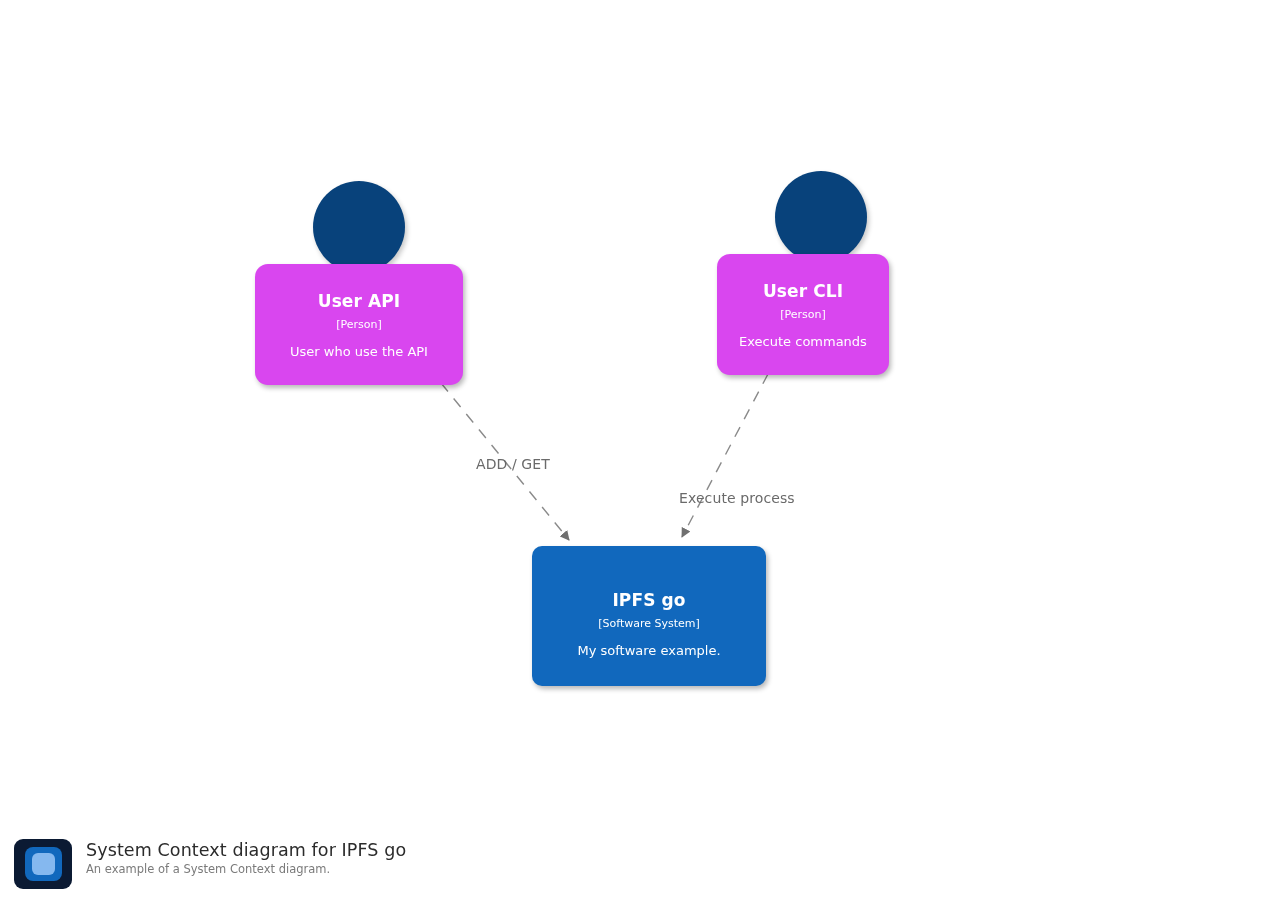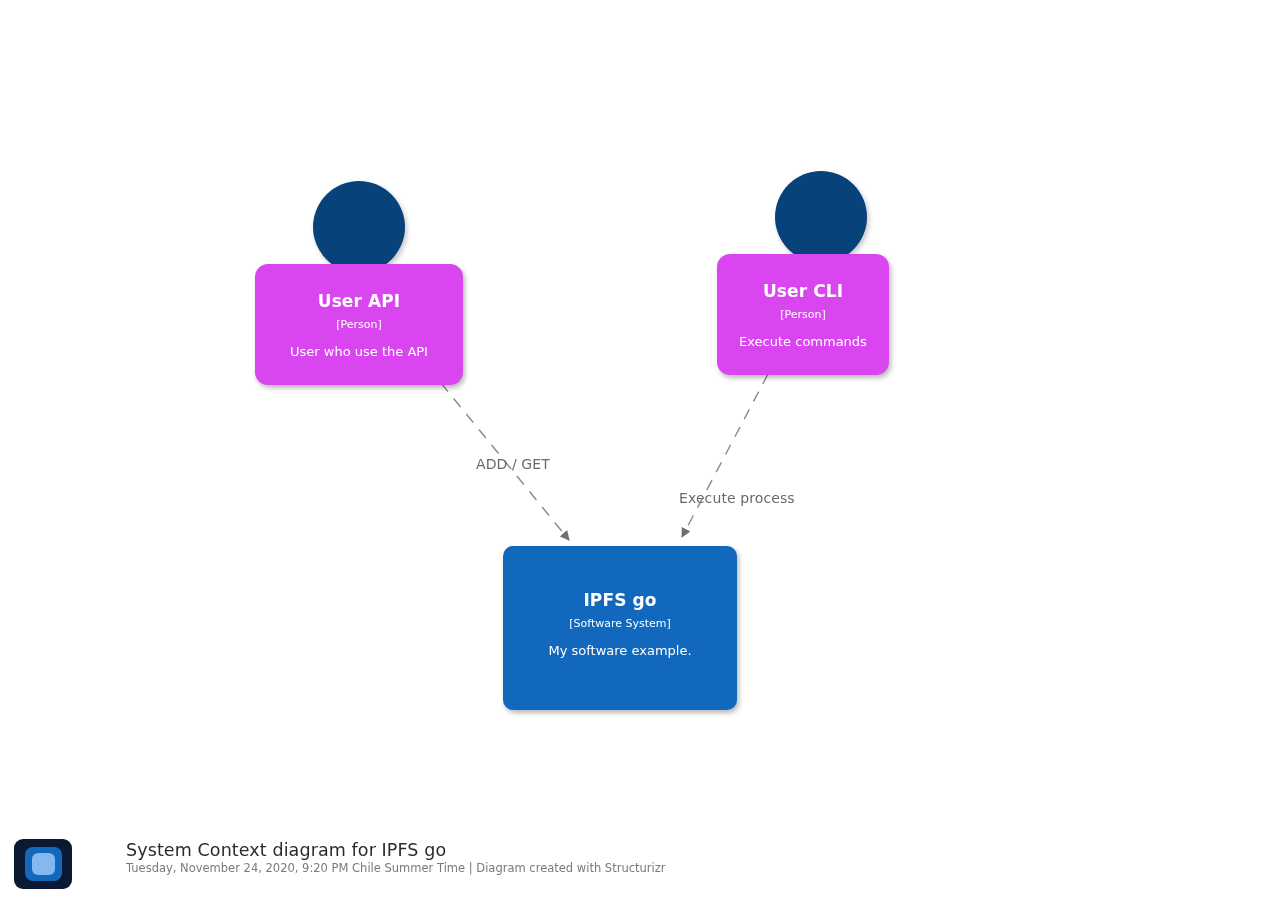--- a/index.html
+++ b/index.html
@@ -101,21 +101,20 @@
   
   #footer {
     position: absolute;
     left: 14px;
     top: 838px;
     width: 900px;
     height: 56px;
     z-index: 4;
     display: flex;
     align-items: flex-start;
-    gap: 40px;
   }
   #footer-logo {
     width: 58px;
     height: 50px;
     flex: 0 0 auto;
     border-radius: 9px;
     background: #0b1a33;
     position: relative;
     margin-top: 1px;
   }
@@ -191,30 +190,30 @@
 
   <div class="person">
     <div class="person-head" style="left:775px; top:171px; width:92px; height:92px;"></div>
     <div class="person-body" style="left:717px; top:254px; width:172px; height:121px; padding-top:27px;">
       <div class="el-name">User CLI</div>
       <div class="el-type">[Person]</div>
       <div class="el-desc">Execute commands</div>
     </div>
   </div>
 
-  <div class="system-box" style="left:503px; top:546px; width:234px; height:164px; padding-top:44px;">
+  <div class="system-box" style="left:532px; top:546px; width:234px; height:140px; padding-top:44px;">
     <div class="el-name">IPFS go</div>
     <div class="el-type">[Software System]</div>
     <div class="el-desc">My software example.</div>
   </div>
 
   <div id="footer">
     <div id="footer-logo">
       <div class="logo-mid"></div>
       <div class="logo-inner"></div>
     </div>
     <div id="footer-text">
       <div id="footer-title">System Context diagram for IPFS go</div>
-      <div id="footer-meta">Tuesday, November 24, 2020, 9:20 PM Chile Summer Time | Diagram created with Structurizr</div>
+      <div id="footer-subtitle">An example of a System Context diagram.</div>
     </div>
   </div>
 
 </div>
 
 </body></html>

